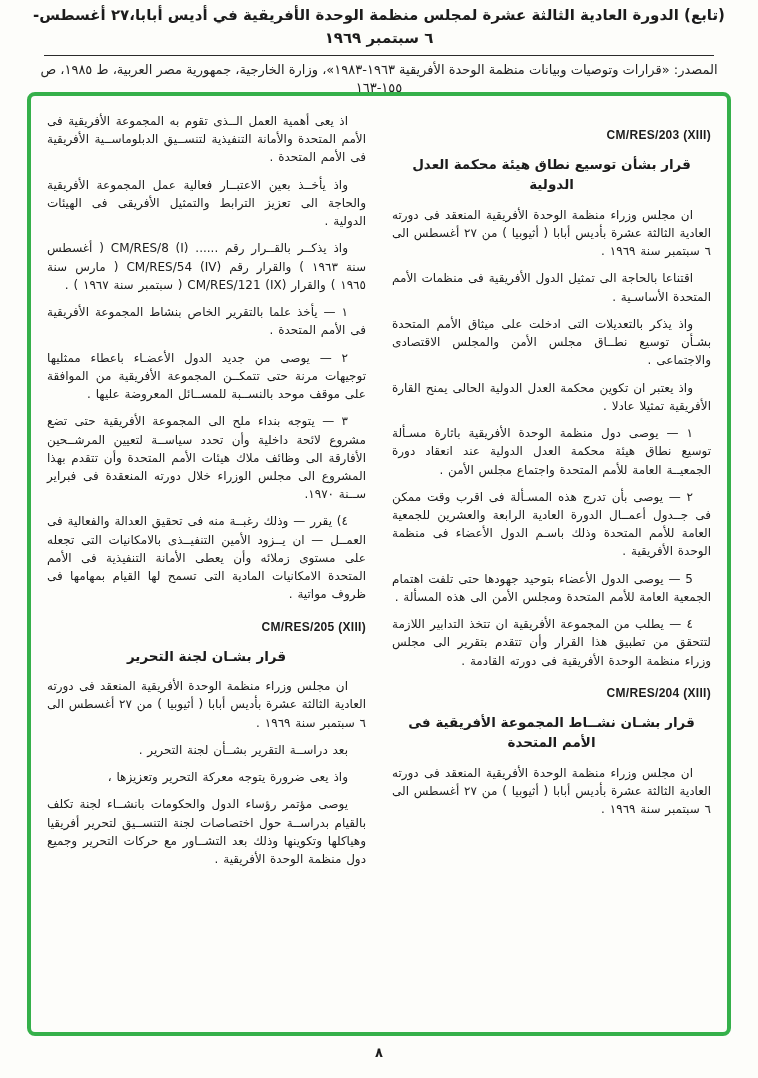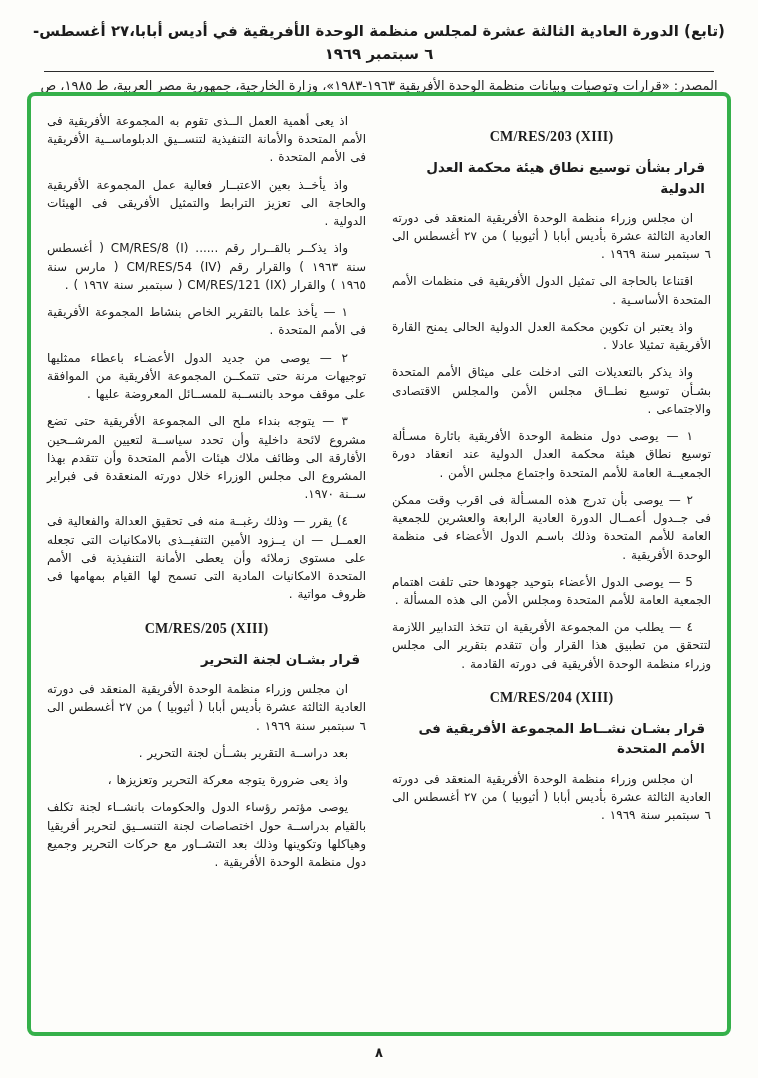--- a/index.html
+++ b/index.html
@@ -13,21 +13,21 @@
     width: 758px;
     height: 1078px;
     margin: 0 auto;
     background: #fdfdfa;
     color: #1c1c1c;
     overflow: hidden;
     box-sizing: border-box;
   }
   
   .page-header {
-    padding: 20px 30px 0 30px;
+    padding: 4px 30px 0 30px;
     text-align: center;
   }
   .header-title {
     font-weight: bold;
     font-size: 15px;
     line-height: 1.5;
     letter-spacing: 0.2px;
   }
   .header-divider {
     border-top: 1.5px solid #2b2b2b;
@@ -63,31 +63,31 @@
     line-height: 1.52;
   }
   .para {
     margin: 0 0 9px 0;
     text-align: justify;
     text-indent: 18px;
     word-spacing: 1px;
   }
   .res-code {
     direction: ltr;
-    text-align: center;
-    font-family: Liberation Serif, serif;
+    text-align: right;
+    font-family: Liberation Sans, sans-serif;
     font-weight: bold;
-    font-size: 14px;
+    font-size: 12px;
     margin: 14px 0 10px 0;
     letter-spacing: 0.3px;
   }
   .res-title {
     font-weight: bold;
     font-size: 13.5px;
-    text-align: right;
+    text-align: center;
     margin: 2px 6px 11px 6px;
     line-height: 1.5;
   }
   
   .page-number {
     position: absolute;
     bottom: 18px;
     left: 0;
     right: 0;
     text-align: center;
@@ -106,22 +106,22 @@
     <div class="header-source">المصدر: «قرارات وتوصيات وبيانات منظمة الوحدة الأفريقية ١٩٦٣-١٩٨٣»، وزارة الخارجية، جمهورية مصر العربية، ط ١٩٨٥، ص ١٥٥-١٦٣</div>
   </header>
 
   <div class="content-frame">
 
     <div class="column">
       <div class="res-code">CM/RES/203  (XIII)</div>
       <h3 class="res-title">قرار بشأن توسيع نطاق هيئة محكمة العدل الدولية</h3>
       <p class="para">ان مجلس وزراء منظمة الوحدة الأفريقية المنعقد فى دورته العادية الثالثة عشرة بأديس أبابا ( أثيوبيا ) من ٢٧ أغسطس الى ٦ سبتمبر سنة ١٩٦٩ .</p>
       <p class="para">اقتناعا بالحاجة الى تمثيل الدول الأفريقية فى منظمات الأمم المتحدة الأساسـية .</p>
+      <p class="para">واذ يذكر بالتعديلات التى ادخلت على ميثاق الأمم المتحدة بشـأن توسيع نطــاق مجلس الأمن والمجلس الاقتصادى والاجتماعى .</p>
       <p class="para">واذ يعتبر ان تكوين محكمة العدل الدولية الحالى يمنح القارة الأفريقية تمثيلا عادلا .</p>
-      <p class="para">واذ يذكر بالتعديلات التى ادخلت على ميثاق الأمم المتحدة بشـأن توسيع نطــاق مجلس الأمن والمجلس الاقتصادى والاجتماعى .</p>
       <p class="para">١ — يوصى دول منظمة الوحدة الأفريقية باثارة مسـألة توسيع نطاق هيئة محكمة العدل الدولية عند انعقاد دورة الجمعيــة العامة للأمم المتحدة واجتماع مجلس الأمن .</p>
       <p class="para">٢ — يوصى بأن تدرج هذه المسـألة فى اقرب وقت ممكن فى جــدول أعمــال الدورة العادية الرابعة والعشرين للجمعية العامة للأمم المتحدة وذلك باسـم الدول الأعضاء فى منظمة الوحدة الأفريقية .</p>
       <p class="para">5 — يوصى الدول الأعضاء بتوحيد جهودها حتى تلفت اهتمام الجمعية العامة للأمم المتحدة ومجلس الأمن الى هذه المسألة .</p>
       <p class="para">٤ — يطلب من المجموعة الأفريقية ان تتخذ التدابير اللازمة لتتحقق من تطبيق هذا القرار وأن تتقدم بتقرير الى مجلس وزراء منظمة الوحدة الأفريقية فى دورته القادمة .</p>
       <div class="res-code">CM/RES/204  (XIII)</div>
       <h3 class="res-title">قرار بشـان نشــاط المجموعة الأفريقية فى الأمم المتحدة</h3>
       <p class="para">ان مجلس وزراء منظمة الوحدة الأفريقية المنعقد فى دورته العادية الثالثة عشرة بأديس أبابا ( أثيوبيا ) من ٢٧ أغسطس الى ٦ سبتمبر سنة ١٩٦٩ .</p>
     </div>
 
     <div class="column">

